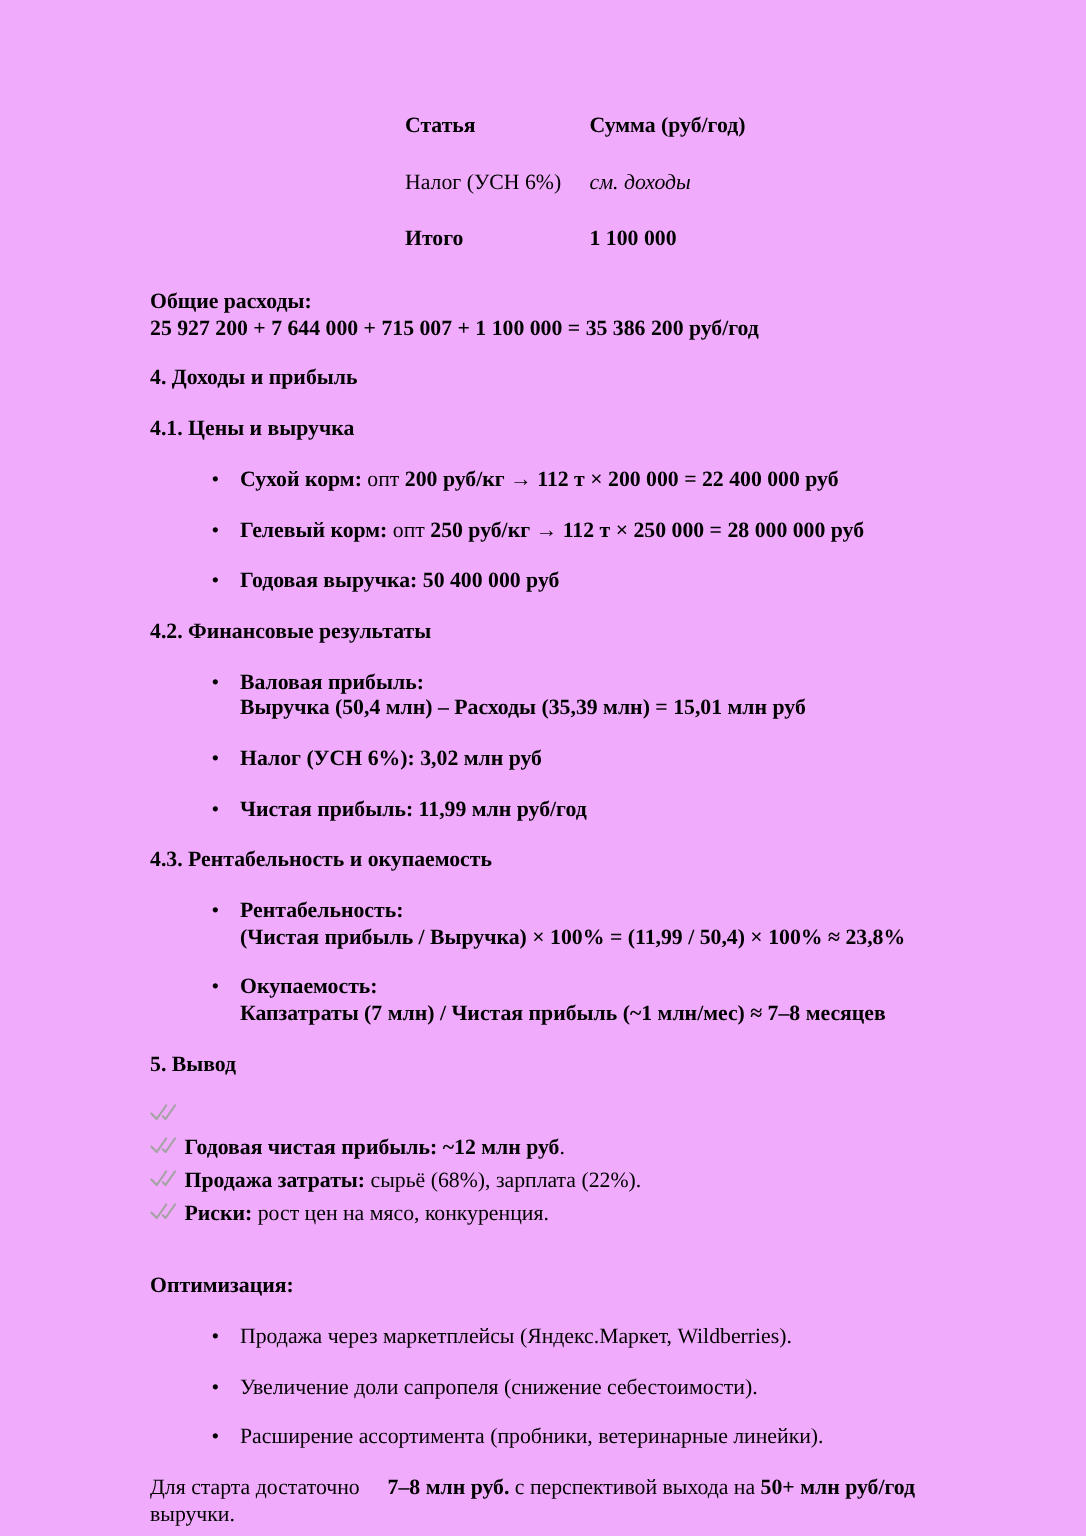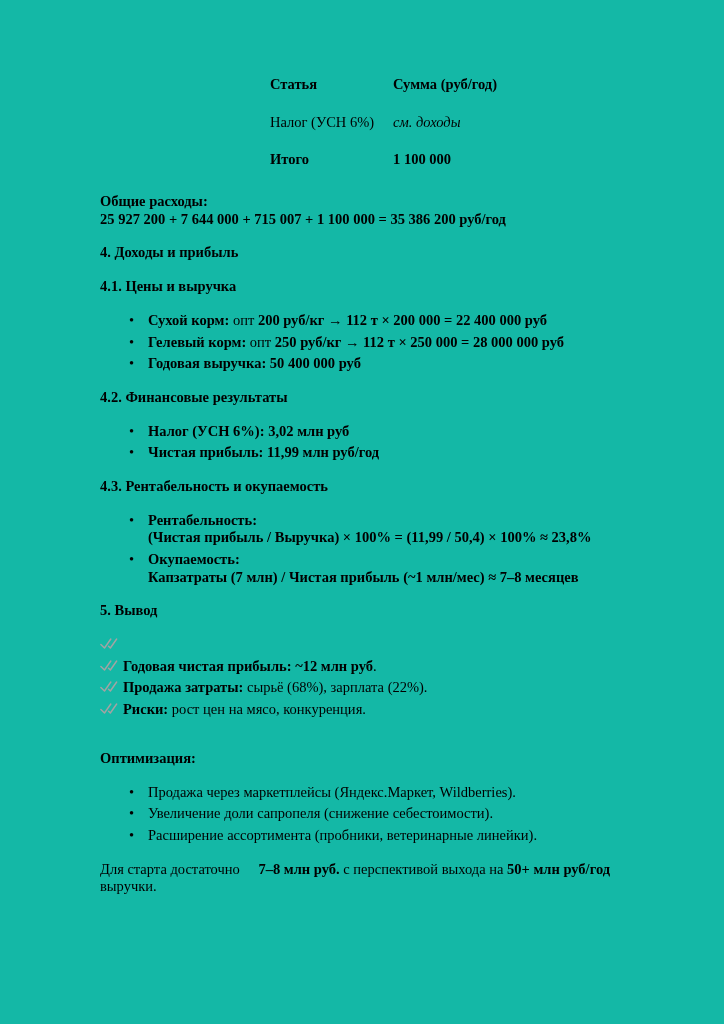--- a/index.html
+++ b/index.html
@@ -1,41 +1,41 @@
 <!DOCTYPE html>
 <html><head>
 <meta charset="utf-8">
 <style>
   html, body { margin: 0; padding: 0; background: #e9e9e9; }
   .page {
     position: relative;
     width: 724px;
     height: 1024px;
     margin: 0 auto;
-    background: #14b8a6;
+    background: #f0abfc;
     box-sizing: border-box;
     padding: 66px 96px 40px 100px;
     font-family: "Liberation Serif", "DejaVu Serif", serif;
     font-size: 14.5px;
     line-height: 1.22;
     color: #000000;
     overflow: hidden;
   }
   .bold { font-weight: bold; }
   .italic { font-style: italic; }
 
   
   .ctable { margin-left: 170px; margin-bottom: 14px; }
   .ctable-row { display: flex; padding: 10px 0 10px 0; }
   .col-article { width: 123px; flex: 0 0 123px; }
   .col-amount { flex: 1; }
 
   .para { margin: 0 0 16px 0; }
   .bullets { margin: 0 0 16px 0; padding: 0 0 0 44px; list-style: none; }
-  .bullets li { position: relative; margin: 4px; padding: 0; }
+  .bullets li { position: relative; margin: 16px; padding: 0; }
   .bullets li::before {
     content: "\2022";
     position: absolute;
     left: -19px;
     top: 0;
   }
 
   .check-line { margin: 0 0 4px 0; }
   .check-line:last-of-type { margin-bottom: 31px; }
   .check { display: inline-block; vertical-align: -1px; margin-right: 5px; }
@@ -77,20 +77,24 @@
       <span><span style="font-weight: bold;">Гелевый корм: </span><span>опт </span><span style="font-weight: bold;">250 руб/кг → 112 т × 250 000 = 28 000 000 руб</span></span>
     </li>
     <li>
       <span><span style="font-weight: bold;">Годовая выручка: 50 400 000 руб</span></span>
     </li>
   </ul>
 
   <p class="para bold">4.2. Финансовые результаты</p>
 
   <ul class="bullets">
+    <li>
+      <div><span style="font-weight: bold;">Валовая прибыль:</span></div>
+      <div><span style="font-weight: bold;">Выручка (50,4 млн) – Расходы (35,39 млн) = 15,01 млн руб</span></div>
+    </li>
     <li>
       <span><span style="font-weight: bold;">Налог (УСН 6%): 3,02 млн руб</span></span>
     </li>
     <li>
       <span><span style="font-weight: bold;">Чистая прибыль: 11,99 млн руб/год</span></span>
     </li>
   </ul>
 
   <p class="para bold">4.3. Рентабельность и окупаемость</p>
 

